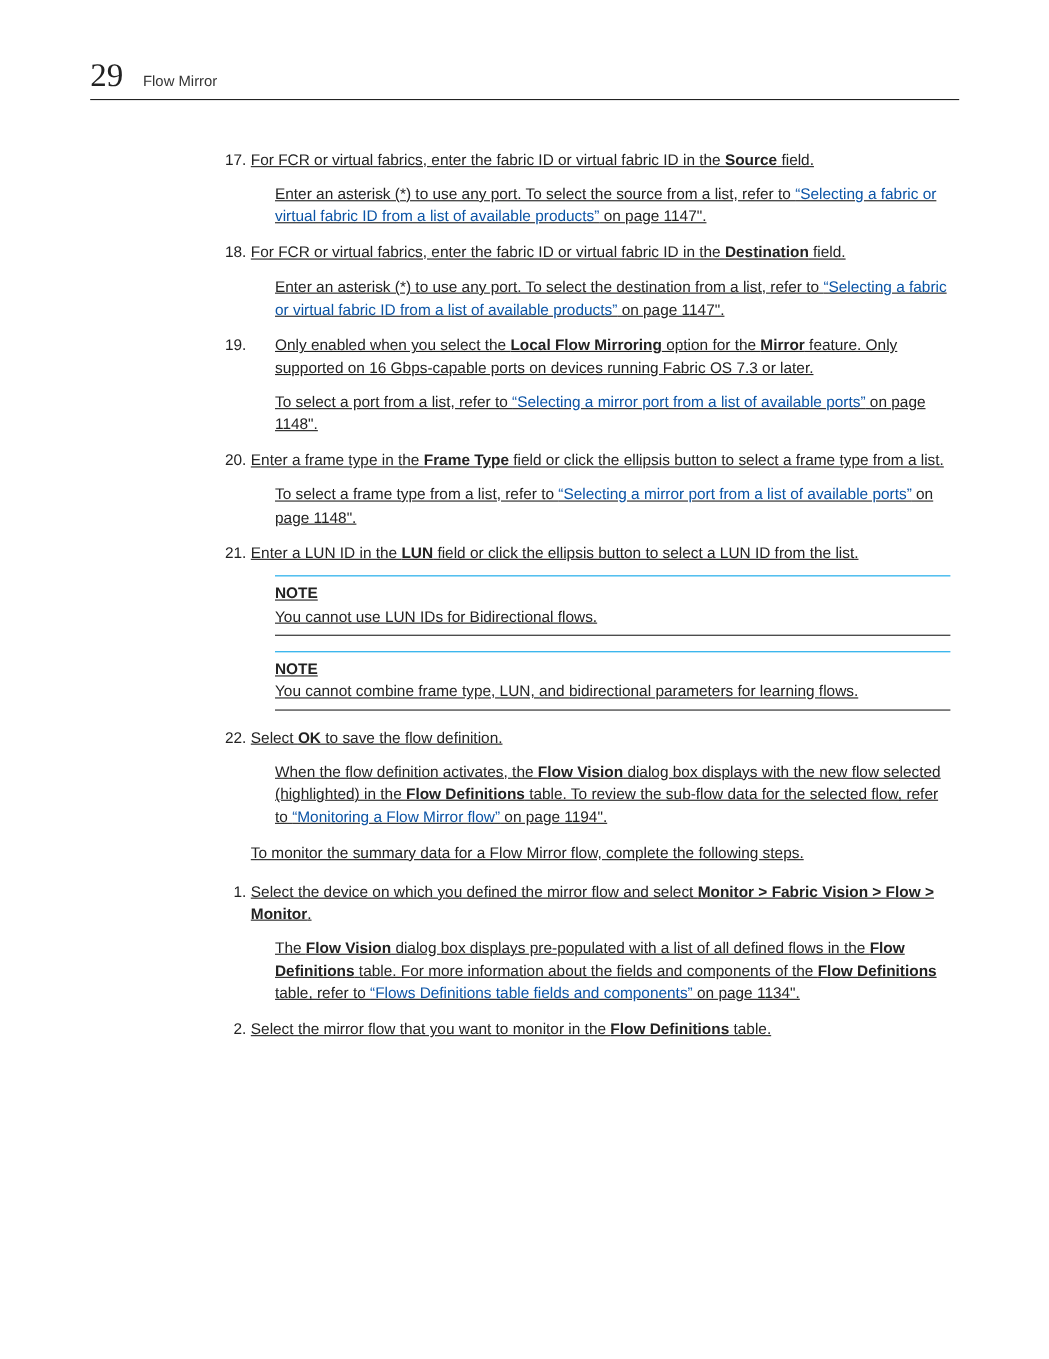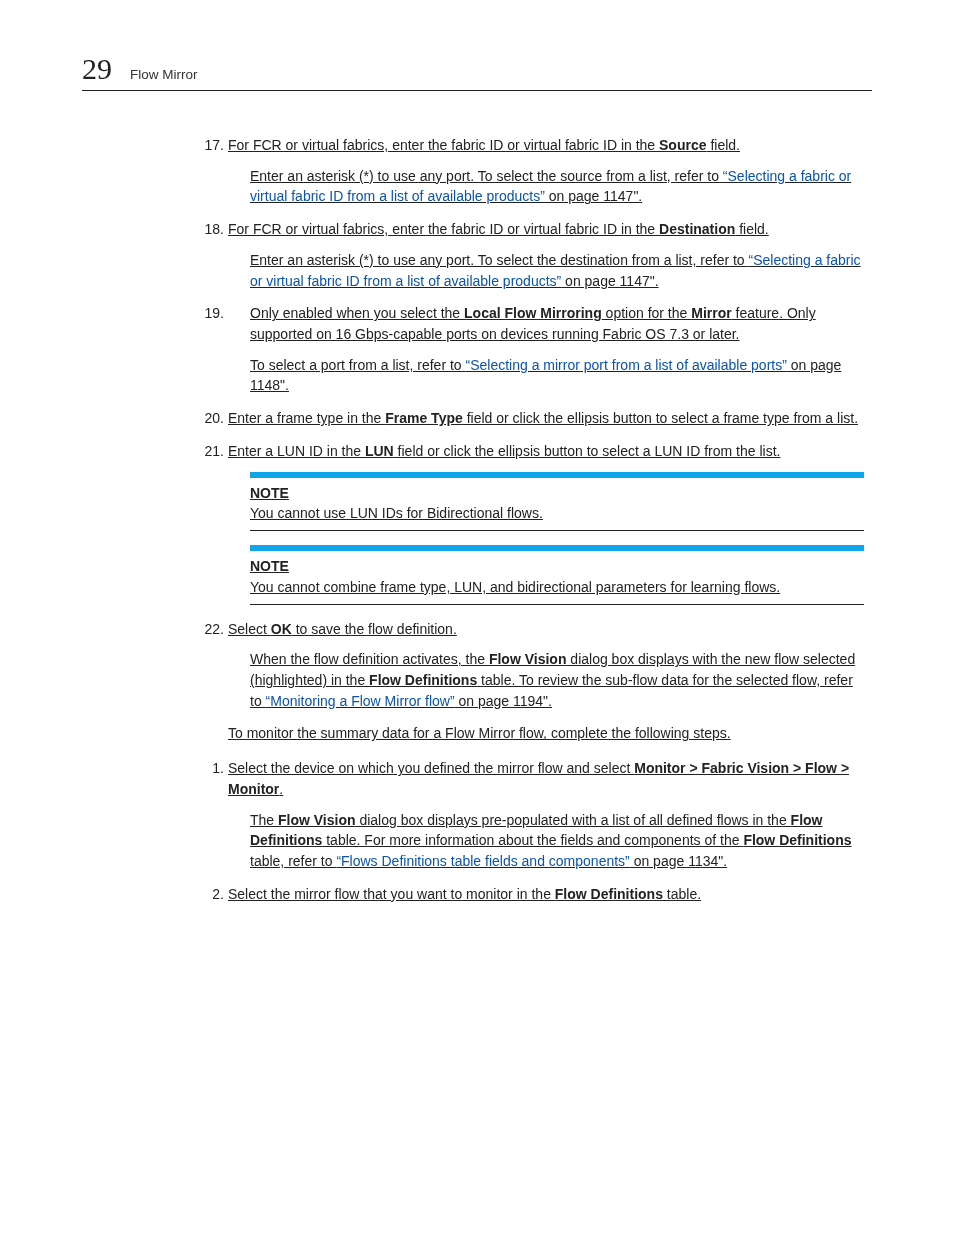--- a/index.html
+++ b/index.html
@@ -59,21 +59,21 @@
     text-align: right;
   }
   .sub {
     margin-top: 10px;
     margin-bottom: 10px;
     padding-left: 22px;
   }
   .bold { font-weight: bold; }
   .link { color: #0b54a6; }
   .note {
-    border-top: 6px solid #0ea5e9;
+    border-top: 1px solid #0ea5e9;
     border-bottom: 1px solid #222;
     padding: 5px 0 6px 0;
     margin: 10px 0 14px 0;
     margin-left: 22px;
   }
   .note .note-title {
     font-weight: bold;
     font-size: 14px;
     display: block;
   }
@@ -115,20 +115,21 @@
           <div class="sub"><span>Enter an asterisk (*) to use any port. To select the destination from a list, refer to </span><span class="link">“Selecting a fabric or virtual fabric ID from a list of available products”</span><span> on page 1147".</span></div>
         </li>
         <li>
           <span class="num">19.</span>
           <div class="sub"><span>Only enabled when you select the </span><span class="bold">Local Flow Mirroring</span><span> option for the </span><span class="bold">Mirror</span><span> feature. Only supported on 16 Gbps-capable ports on devices running Fabric OS 7.3 or later.</span></div>
           <div class="sub"><span>To select a port from a list, refer to </span><span class="link">“Selecting a mirror port from a list of available ports”</span><span> on page 1148".</span></div>
         </li>
         <li>
           <span class="num">20.</span>
           <div><span>Enter a frame type in the </span><span class="bold">Frame Type</span><span> field or click the ellipsis button to select a frame type from a list.</span></div>
+          <div class="sub"><span>To select a frame type from a list, refer to </span><span class="link">“Selecting a mirror port from a list of available ports”</span><span> on page 1148".</span></div>
         </li>
         <li>
           <span class="num">21.</span>
           <div><span>Enter a LUN ID in the </span><span class="bold">LUN</span><span> field or click the ellipsis button to select a LUN ID from the list.</span></div>
           <div class="note"><span class="note-title">NOTE</span><span class="note-body">You cannot use LUN IDs for Bidirectional flows.</span></div>
           <div class="note"><span class="note-title">NOTE</span><span class="note-body">You cannot combine frame type, LUN, and bidirectional parameters for learning flows.</span></div>
         </li>
         <li>
           <span class="num">22.</span>
           <div><span>Select </span><span class="bold">OK</span><span> to save the flow definition.</span></div>

